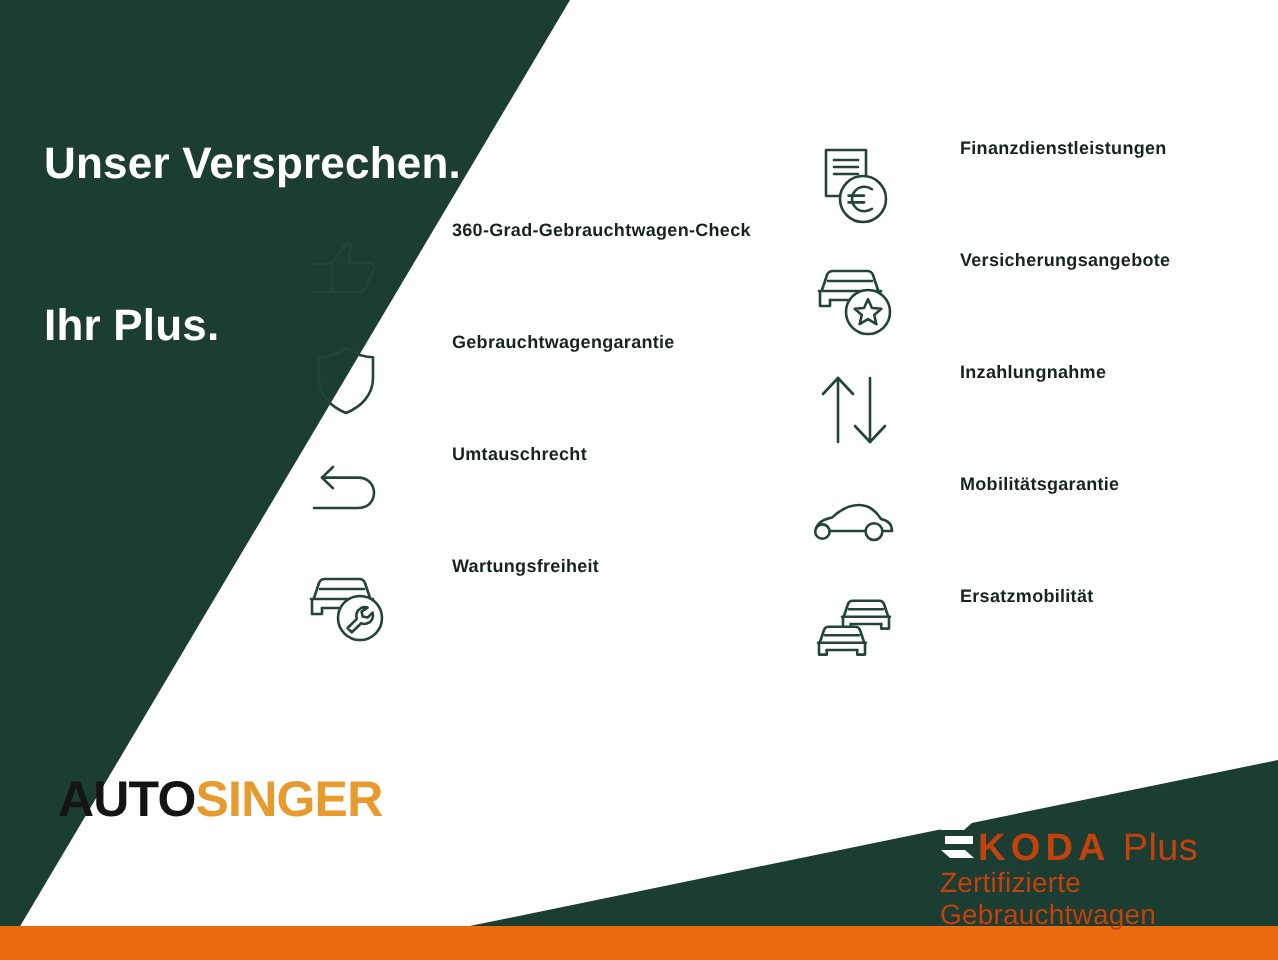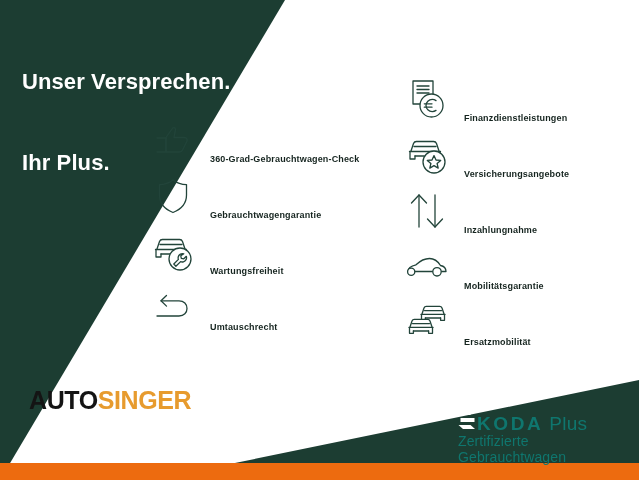--- a/index.html
+++ b/index.html
@@ -40,23 +40,24 @@
 
   
   .col {
     position: absolute;
   }
   #col-left  { left: 146px; top: 110px; }
   #col-right { left: 400px; top: 69px; }
 
   .feature {
     display: flex;
-    align-items: flex-end;
+    align-items: flex-start;
     height: 54px;
     margin-bottom: 2px;
+    gap: 16px;
   }
   .feature .ico {
     width: 54px;
     min-width: 54px;
     height: 48px;
     display: flex;
     align-items: center;
     justify-content: center;
   }
   .feature .ico svg {
@@ -93,23 +94,23 @@
     font-size: 9.5px;
     color: #3b3b3b;
     letter-spacing: 0.2px;
     margin-top: 1px;
     padding-right: 2px;
   }
 
   
   #skoda-logo {
     position: absolute;
-    left: 458px;
+    left: 470px;
     top: 411px;
-    color: #0f766e;
+    color: #c2410c;
   }
   .skoda-line1 {
     display: flex;
     align-items: baseline;
     height: 21px;
   }
   .skoda-mark {
     display: block;
     margin-right: 2px;
   }
@@ -165,46 +166,46 @@
     </div>
 
 
     <div class="feature">
       <span class="ico">
         <svg width="40" height="40" viewBox="0 0 40 40" fill="none" stroke="#22443a" stroke-width="1.3" stroke-linecap="round" stroke-linejoin="round">
           <path d="M20 4 C15.5 7.5 9.5 8.6 6.5 8.6 V19 C6.5 27.5 12.5 33.5 20 36.5 C27.5 33.5 33.5 27.5 33.5 19 V8.6 C30.5 8.6 24.5 7.5 20 4 Z"></path>
         </svg>
       </span>
       <span class="lbl">Gebrauchtwagengarantie</span>
+    </div>
+
+    <div class="feature">
+      <span class="ico">
+        <svg width="40" height="34" viewBox="0 0 40 34" fill="none" stroke="#22443a" stroke-width="1.3" stroke-linecap="round" stroke-linejoin="round">
+          <path d="M4 25 H26 C31 25 34 21.6 34 17.4 C34 13.2 31 9.8 26 9.8 H8"></path>
+          <path d="M13.5 4.5 L8 9.8 L13.5 15.1"></path>
+        </svg>
+      </span>
+      <span class="lbl">Umtauschrecht</span>
     </div>
 
     <div class="feature">
       <span class="ico">
         <svg width="42" height="40" viewBox="0 0 42 40" fill="none" stroke="#22443a" stroke-width="1.3" stroke-linecap="round" stroke-linejoin="round">
           <path d="M5 17 L7.5 9.5 C8 8.2 9 7.5 10.4 7.5 H27.6 C29 7.5 30 8.2 30.5 9.5 L33 17"></path>
           <path d="M3.5 17.5 H34.5"></path>
           <path d="M4 18 V25 H9 V22"></path>
           <path d="M34 18 V21"></path>
           <path d="M9 22 H18"></path>
           <path d="M8 12.5 H30"></path>
           <circle cx="28" cy="27" r="11" fill="#ffffff"></circle>
           <path d="M31.8 21.8 C29.5 21 27 22.3 26.3 24.7 C26 25.7 26.1 26.6 26.4 27.4 L21.8 32 L23.9 34.2 L28.6 29.6 C29.4 30 30.4 30.1 31.4 29.8 C33.8 29.1 35.1 26.6 34.3 24.3 L31.8 26.8 L29.3 26.3 L28.8 23.8 Z"></path>
         </svg>
       </span>
       <span class="lbl">Wartungsfreiheit</span>
-    </div>
-
-    <div class="feature">
-      <span class="ico">
-        <svg width="40" height="34" viewBox="0 0 40 34" fill="none" stroke="#22443a" stroke-width="1.3" stroke-linecap="round" stroke-linejoin="round">
-          <path d="M4 25 H26 C31 25 34 21.6 34 17.4 C34 13.2 31 9.8 26 9.8 H8"></path>
-          <path d="M13.5 4.5 L8 9.8 L13.5 15.1"></path>
-        </svg>
-      </span>
-      <span class="lbl">Umtauschrecht</span>
     </div>
 
   </div>
 
   <div class="col" id="col-right">
 
     <div class="feature">
       <span class="ico">
         <svg width="40" height="42" viewBox="0 0 40 42" fill="none" stroke="#22443a" stroke-width="1.3" stroke-linecap="round" stroke-linejoin="round">
           <path d="M6 3 H26 V26 H6 Z"></path>

